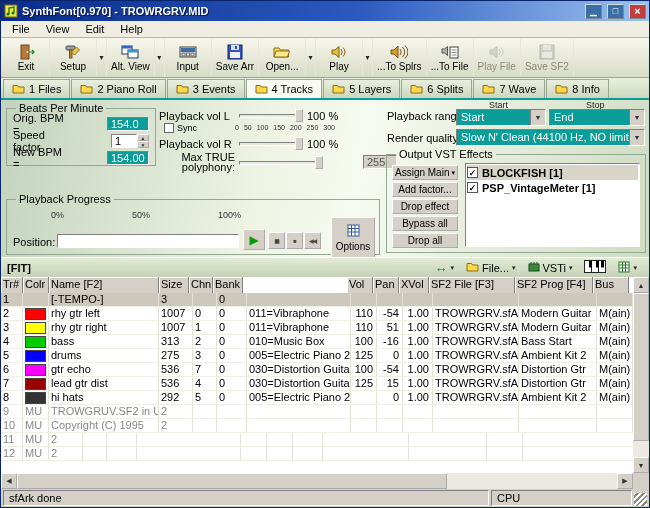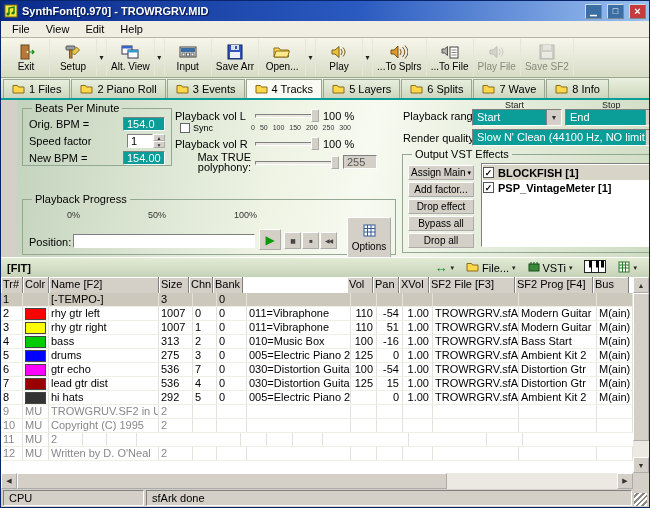--- a/index.html
+++ b/index.html
@@ -19,25 +19,25 @@
   .tbtn{min-width:47px;display:flex;flex-direction:column;align-items:center;justify-content:center;gap:1px;font-size:10px;padding:1px 4px;border-right:1px solid #e6e6da;}
   .tbtn .ico{height:16px;display:flex;align-items:center;}
   .tbtn.disabled{color:#8a8a7a;}
   .tbtn.disabled .ico{opacity:.45;filter:grayscale(1);}
   .ddstrip{width:10px;display:flex;align-items:center;justify-content:center;font-size:8px;color:#222;border-right:1px solid #e6e6da;}
   
   .tabbar{position:absolute;left:0;top:77px;right:0;height:22px;display:flex;background:linear-gradient(#eaf0de,#ccd6bd);border-bottom:2px solid var(--accent,#0b9d97);padding-left:2px;}
   .tab{display:flex;align-items:center;gap:4px;padding:0 8px;margin:1px 1px 0 0;border:1px solid #9aa893;border-bottom:none;background:linear-gradient(#e8eedd,#cdd6bf);}
   .tab.active{background:#f8faf3;}
   
-  .panel{position:absolute;left:16px;top:99px;right:0;height:157px;background:linear-gradient(100deg,#c3d3bd 0%,#eef3e3 40%,#f7faf0 55%,#cfdcc3 100%);}
+  .panel{position:absolute;left:0;top:99px;right:0;height:157px;background:linear-gradient(100deg,#c3d3bd 0%,#eef3e3 40%,#f7faf0 55%,#cfdcc3 100%);}
   fieldset{position:absolute;margin:0;padding:0 4px;border:1px solid #92a892;background:transparent;}
   legend{padding:0 3px;margin-left:5px;font-size:11px;}
   .frow{display:flex;align-items:center;justify-content:space-between;margin:2px 2px 0 2px;height:15px;}
-  .valbox{display:inline-block;border:1px solid;border-color:#808080 #fff #fff #808080;padding:0 3px;height:14px;line-height:12px;min-width:42px;background:#fff;}
+  .valbox{display:inline-block;border:1px solid;border-color:#808080 #fff #fff #808080;padding:0 3px;height:14px;line-height:12px;min-width:42px;background:#fff;margin-left:36px;}
   .valbox.teal{background:var(--accent,#0b9d97);color:#fff;}
   .valbox.gray{background:#d4d0c8;color:#555;min-width:34px;}
   .spinwrap{display:flex;align-items:center;}
   .spinbtns{display:flex;flex-direction:column;}
   .sb{width:12px;height:7px;font-size:5px;line-height:6px;text-align:center;background:#d4d0c8;border:1px outset #fff;color:#333;}
   .srow{position:absolute;display:flex;align-items:center;gap:4px;}
   .slbl{width:76px;}
   .slbl.two{text-align:right;line-height:10px;}
   .slider{position:relative;width:64px;height:13px;}
   .slider.long{width:84px;}
@@ -657,21 +657,20 @@
           <div class="tcell ra" style="width: 26px;"></div>
           <div class="tcell ra" style="width: 26px;"></div>
           <div class="tcell ra" style="width: 30px;"></div>
           <div class="tcell" style="width: 86px;"></div>
           <div class="tcell" style="width: 78px;"></div>
           <div class="tcell" style="width: 36px;"></div>
         </div>
         <div class="trow muted">
           <div class="tcell" style="width: 22px;">12</div>
           <div class="tcell" style="width: 26px;">MU</div>
-          <div class="tcell" style="width: 110px;">Written by D. O'Neal</div>
           <div class="tcell" style="width: 34px;">2</div>
           <div class="tcell" style="width: 24px;"></div>
           <div class="tcell" style="width: 30px;"></div>
           <div class="tcell" style="width: 104px;"></div>
           <div class="tcell ra" style="width: 26px;"></div>
           <div class="tcell ra" style="width: 26px;"></div>
           <div class="tcell ra" style="width: 30px;"></div>
           <div class="tcell" style="width: 86px;"></div>
           <div class="tcell" style="width: 78px;"></div>
           <div class="tcell" style="width: 36px;"></div>
@@ -684,18 +683,18 @@
     </div>
     <div class="hscroll">
       <div class="sbtn" style="left:0;top:0;">◀</div>
       <div class="hthumb"></div>
       <div class="sbtn" style="right:0;top:0;">▶</div>
     </div>
     <div class="corner"></div>
   </div>
 
   <div class="statusbar">
+    <span class="spanel left">sfArk done</span>
     <span class="spanel right">CPU</span>
-    <span class="spanel left">sfArk done</span>
     <span class="grip"></span>
   </div>
 
 </div>
 
 </body></html>

